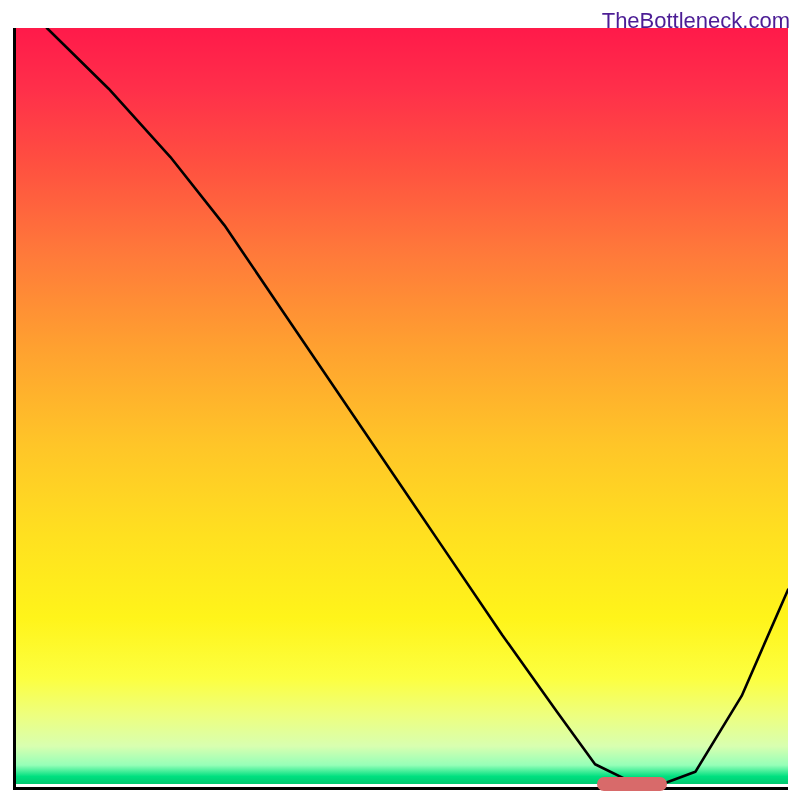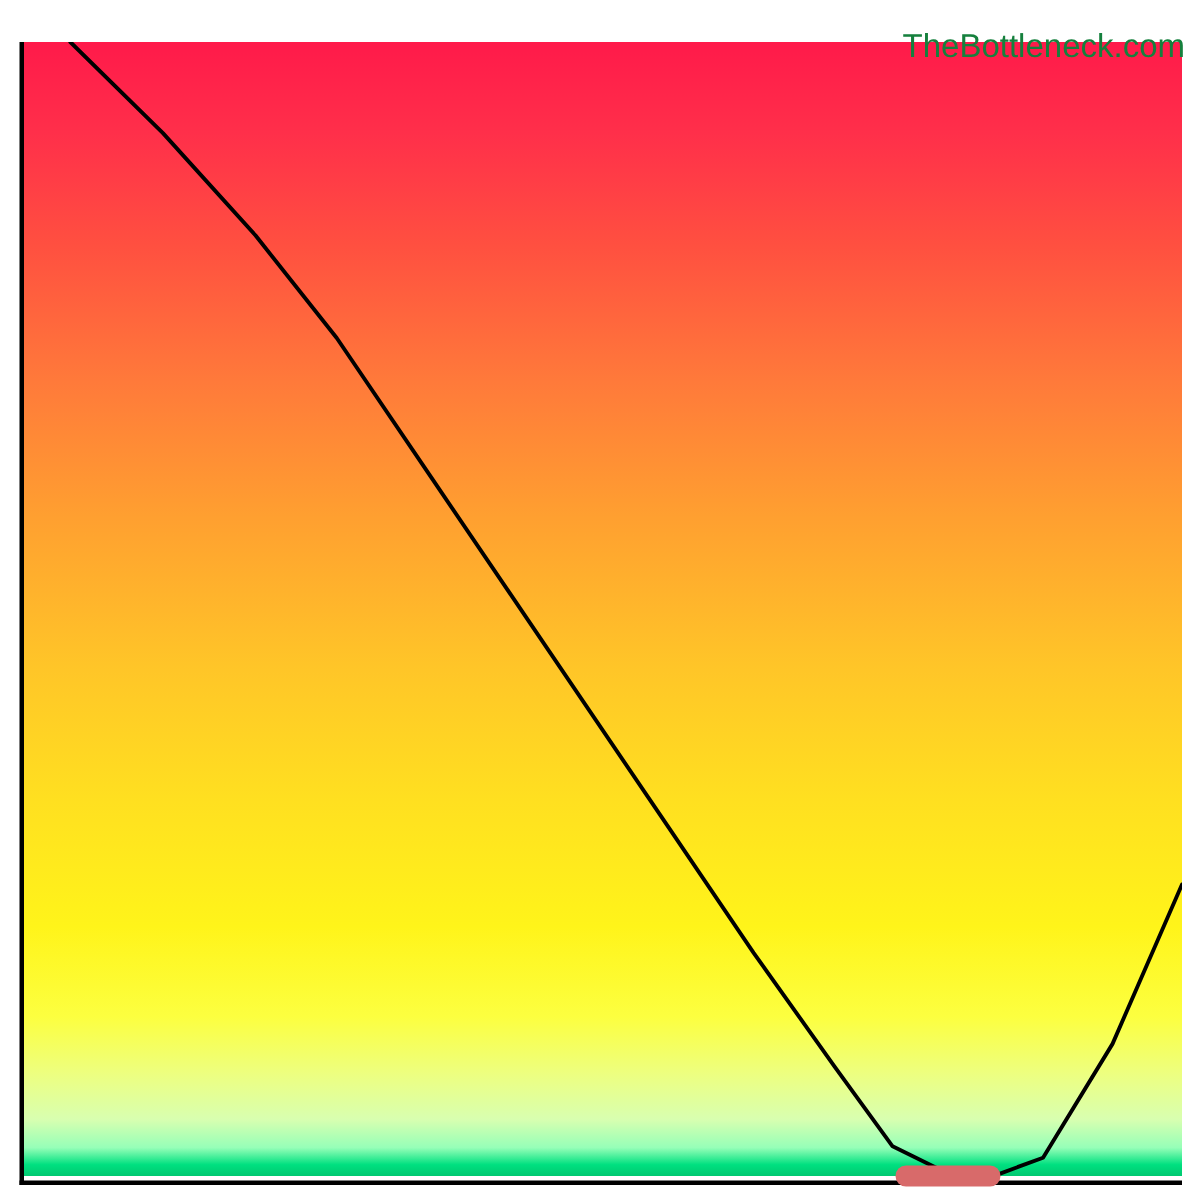--- a/index.html
+++ b/index.html
@@ -7,25 +7,25 @@
     padding: 0;
     width: 800px;
     height: 800px;
     background: #ffffff;
     font-family: Arial, Helvetica, sans-serif;
     position: relative;
     overflow: hidden;
   }
   .watermark {
     position: absolute;
-    top: 18px;
+    top: 8px;
     right: 10px;
     font-size: 22px;
     font-weight: 500;
-    color: #15803d;
+    color: #4c1d95;
     z-index: 10;
   }
   .plot-frame {
     position: absolute;
     top: 28px;
     left: 13px;
     width: 775px;
     height: 762px;
     border-left: 3px solid #000;
     border-bottom: 3px solid #000;

